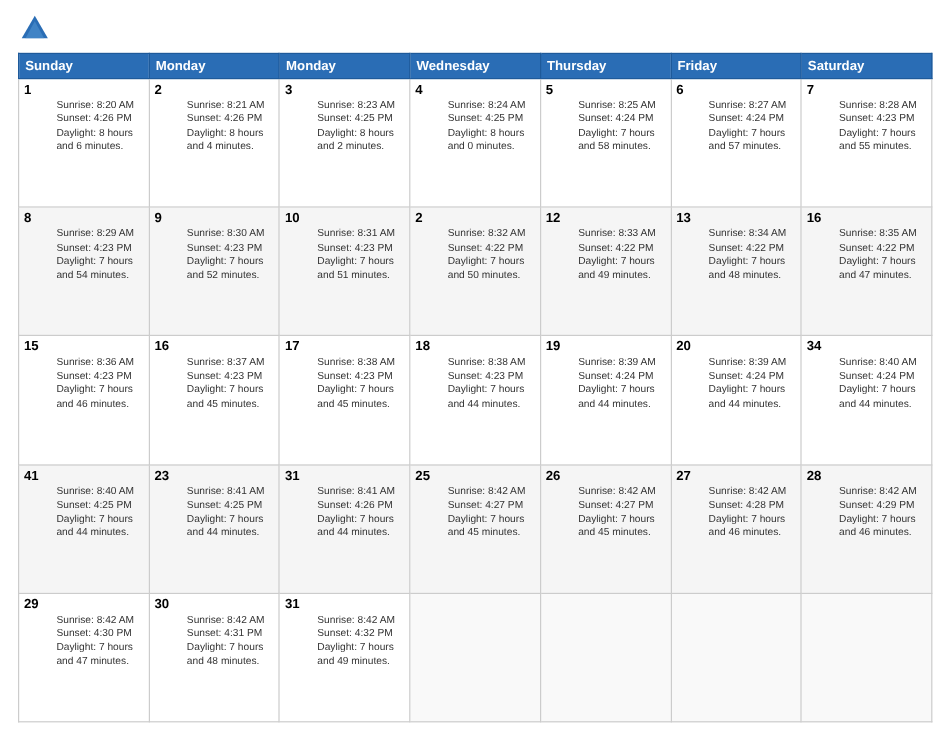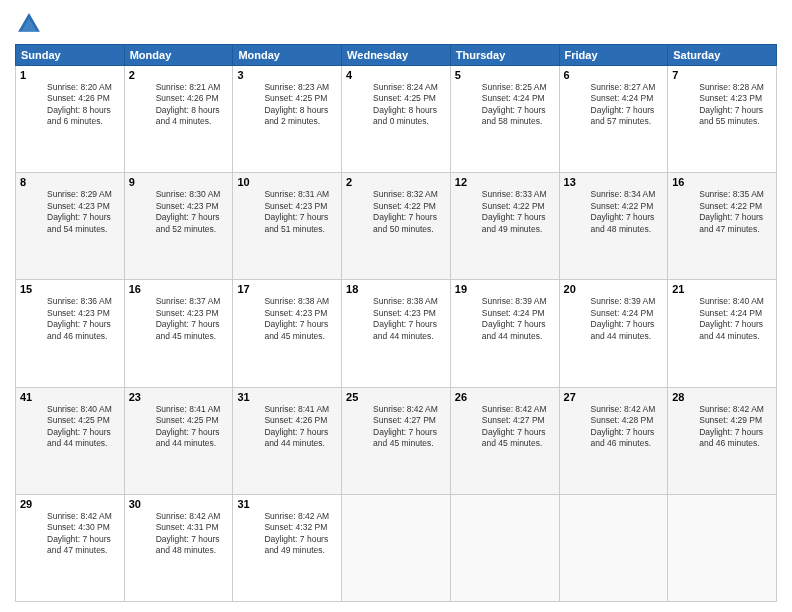--- a/index.html
+++ b/index.html
@@ -212,21 +212,21 @@
           </td>
           <td>
             <span class="day-num">19</span>
             <div class="day-info">Sunrise: 8:39 AM<br>Sunset: 4:24 PM<br>Daylight: 7 hours and 44 minutes.</div>
           </td>
           <td>
             <span class="day-num">20</span>
             <div class="day-info">Sunrise: 8:39 AM<br>Sunset: 4:24 PM<br>Daylight: 7 hours and 44 minutes.</div>
           </td>
           <td>
-            <span class="day-num">21</span>
+            <span class="day-num">34</span>
             <div class="day-info">Sunrise: 8:40 AM<br>Sunset: 4:24 PM<br>Daylight: 7 hours and 44 minutes.</div>
           </td>
         </tr>
         <tr>
           <td>
             <span class="day-num">41</span>
             <div class="day-info">Sunrise: 8:40 AM<br>Sunset: 4:25 PM<br>Daylight: 7 hours and 44 minutes.</div>
           </td>
           <td>
             <span class="day-num">23</span>

